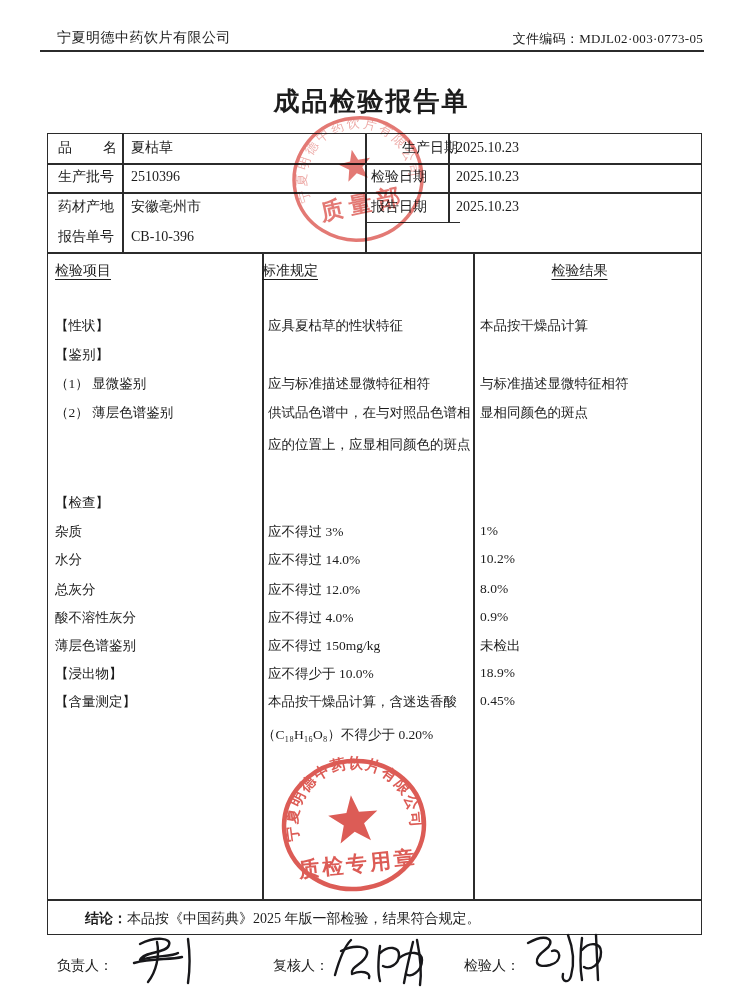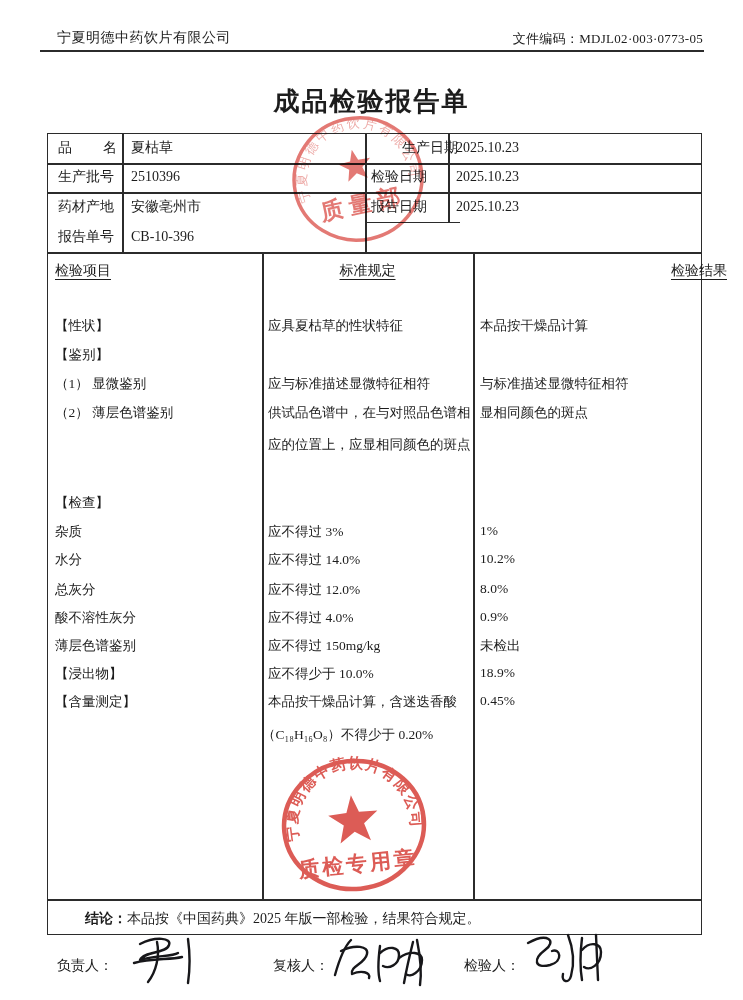--- a/index.html
+++ b/index.html
@@ -51,22 +51,22 @@
 <div class="abs t14" style="left:371px;top:167px;">检验日期</div>
 <div class="abs t14" style="left:456px;top:167px;">2025.10.23</div>
 <div class="abs t14" style="left:371px;top:197px;">报告日期</div>
 <div class="abs t14" style="left:456px;top:197px;">2025.10.23</div>
 
 <div class="box" style="left:47px;top:253px;width:655px;height:647px;"></div>
 <div class="line" style="left:262px;top:253px;width:1.5px;height:647px;"></div>
 <div class="line" style="left:473px;top:253px;width:1.5px;height:647px;"></div>
 
 <div class="abs mt-head" style="left:55px;top:262px;">检验项目</div>
-<div class="abs mt-head" style="left:262px;top:262px;width:211px;text-align:center;">标准规定</div>
-<div class="abs mt-head" style="left:498px;top:262px;width:229px;text-align:right;">检验结果</div>
+<div class="abs mt-head" style="left:262px;top:262px;width:211px;">标准规定</div>
+<div class="abs mt-head" style="left:465px;top:262px;width:229px;text-align:center;">检验结果</div>
 
 <div class="abs" style="left:47px;top:253px;width:655px;height:647px;">
   <div class="mrow" style="top:64px;">
       <div class="c1">【性状】</div>
       <div class="c2">应具夏枯草的性状特征</div>
       <div class="c3">本品按干燥品计算</div>
     </div>
   <div class="mrow" style="top:93px;">
       <div class="c1">【鉴别】</div>
       <div class="c2"></div>

